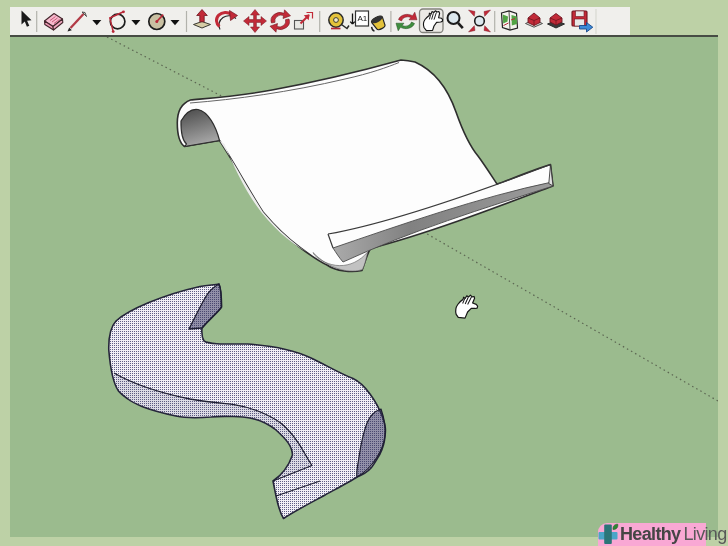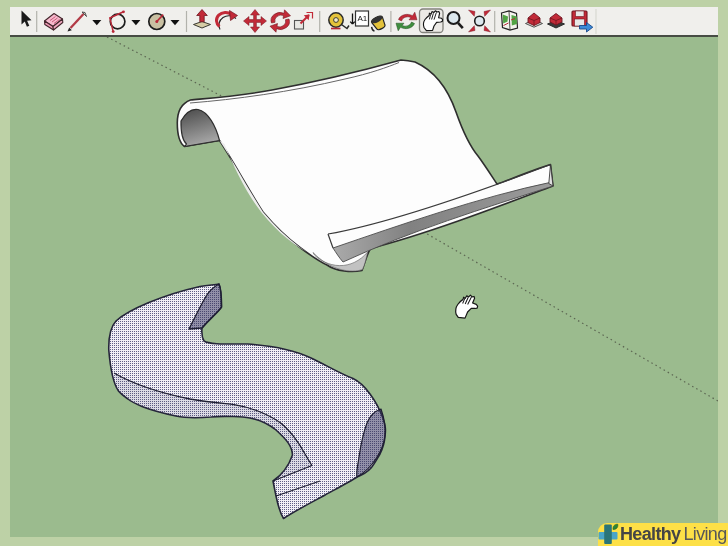--- a/index.html
+++ b/index.html
@@ -1,20 +1,20 @@
 <!DOCTYPE html>
 <html><head>
 <meta charset="utf-8">
 <style>
 html,body{margin:0;padding:0;}
 #page{position:relative;width:728px;height:546px;background:#bdd1a6;overflow:hidden;font-family:"Liberation Sans",sans-serif;}
-#toolbar{position:absolute;left:10px;top:7px;width:708px;height:28px;background:#f0efec;}
+#toolbar{position:absolute;left:10px;top:7px;width:620px;height:28px;background:#f0efec;}
 #tbline{position:absolute;left:10px;top:35px;width:708px;height:2px;background:#474c44;}
 #viewport{position:absolute;left:10px;top:37px;width:708px;height:500px;background:#9bbb8e;}
-#wm{position:absolute;left:598px;top:523px;width:130px;height:23px;background:#fde047;border-top-left-radius:9px;}
+#wm{position:absolute;left:598px;top:523px;width:108px;height:23px;background:#f9a8d4;border-top-left-radius:9px;}
 #wmtext{position:absolute;left:22px;top:0px;font-size:18px;line-height:23.5px;color:#474747;white-space:nowrap;letter-spacing:-0.65px;}
 #wmtext b{font-weight:bold;color:#454545;}
 #wmtext span{font-weight:normal;color:#585858;}
 </style>
 </head>
 <body>
 <div id="page">
   <div id="toolbar">
     <svg width="708" height="29" viewBox="0 0 708 29">
       <g stroke="#b2b2ac" stroke-width="1.2">

